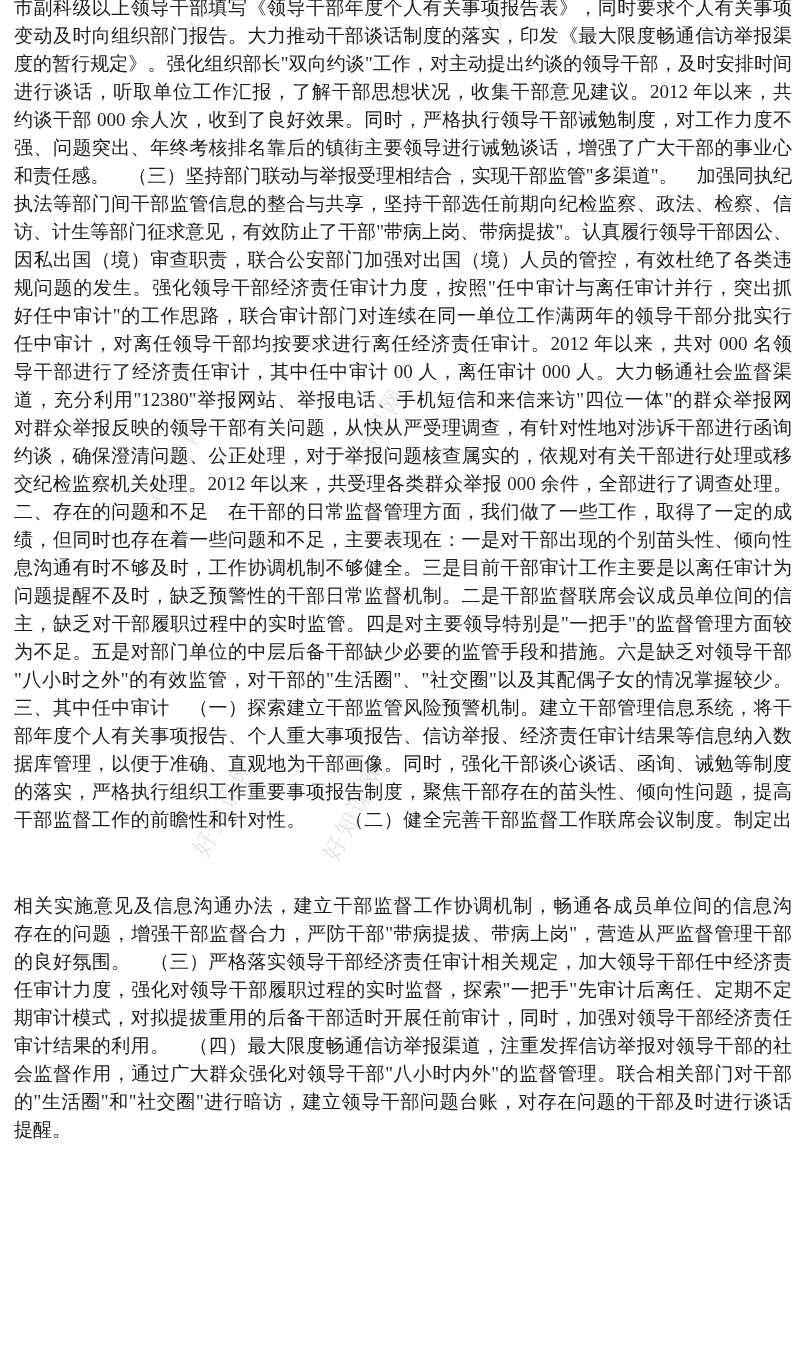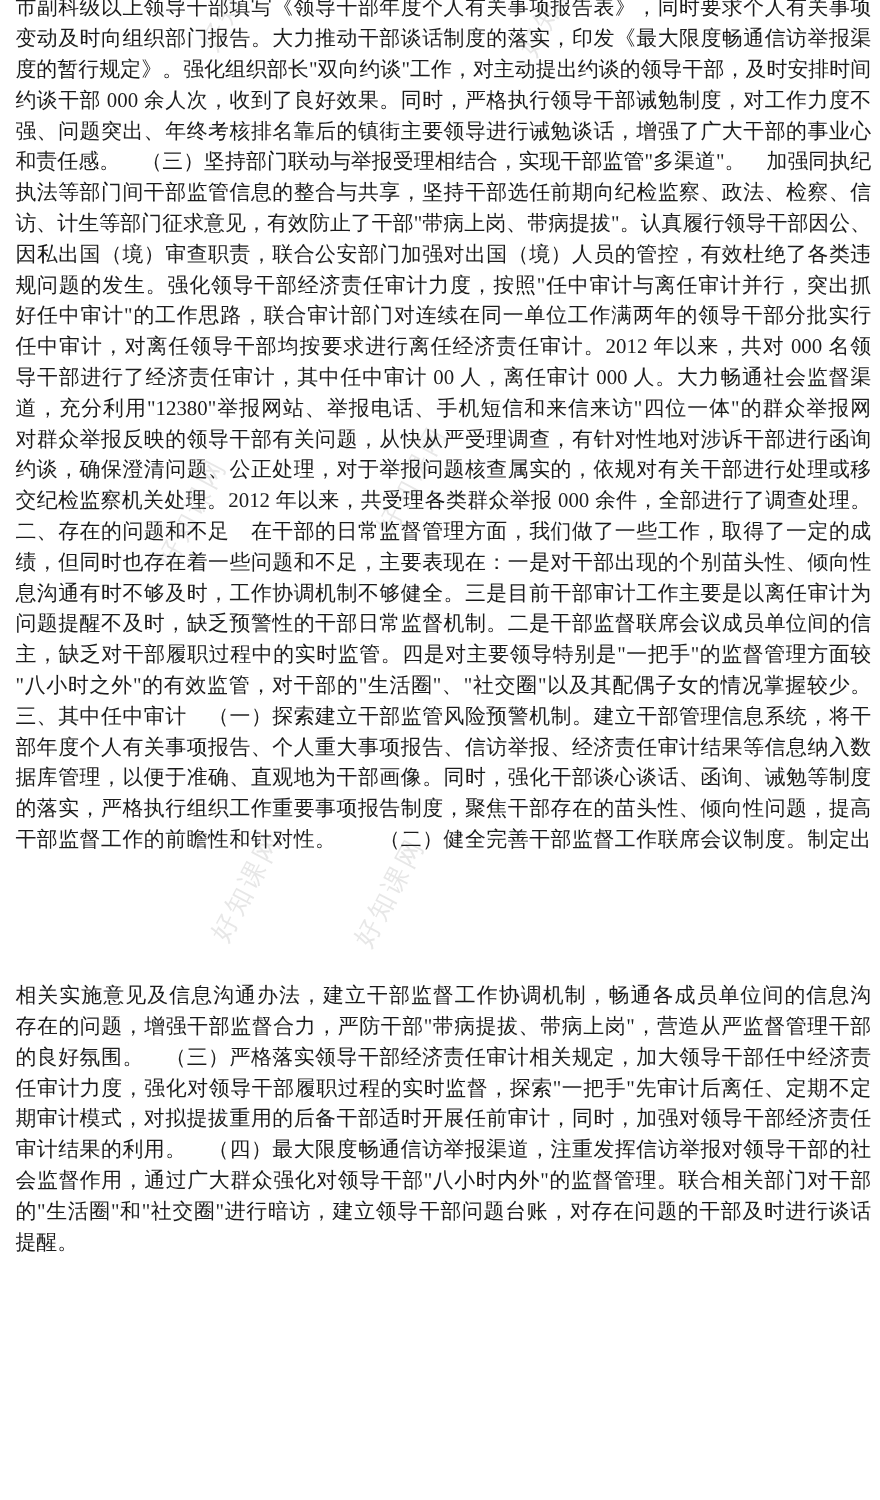--- a/index.html
+++ b/index.html
@@ -63,39 +63,41 @@
       <span class="wm" style="left: 120px; top: 450px; color: rgba(105, 105, 105, 0.16);">好知课网</span>
       <span class="wm" style="left: 320px; top: 420px; color: rgba(105, 105, 105, 0.16);">好知课网</span>
       <span class="wm" style="left: 170px; top: 790px; color: rgba(105, 105, 105, 0.16);">好知课网</span>
       <span class="wm" style="left: 300px; top: 795px; color: rgba(105, 105, 105, 0.16);">好知课网</span>
     </div>
   <div class="text-layer" id="text-layer">
       <div class="text-block" style="top: -6px;">
         <div class="line">市副科级以上领导干部填写《领导干部年度个人有关事项报告表》，同时要求个人有关事项</div>
         <div class="line">变动及时向组织部门报告。大力推动干部谈话制度的落实，印发《最大限度畅通信访举报渠道</div>
         <div class="line">度的暂行规定》。强化组织部长"双向约谈"工作，对主动提出约谈的领导干部，及时安排时间</div>
+        <div class="line">进行谈话，听取单位工作汇报，了解干部思想状况，收集干部意见建议。2012 年以来，共</div>
         <div class="line">约谈干部 000 余人次，收到了良好效果。同时，严格执行领导干部诫勉制度，对工作力度不</div>
         <div class="line">强、问题突出、年终考核排名靠后的镇街主要领导进行诫勉谈话，增强了广大干部的事业心</div>
         <div class="line">和责任感。　（三）坚持部门联动与举报受理相结合，实现干部监管"多渠道"。　加强同执纪</div>
         <div class="line">执法等部门间干部监管信息的整合与共享，坚持干部选任前期向纪检监察、政法、检察、信</div>
         <div class="line">访、计生等部门征求意见，有效防止了干部"带病上岗、带病提拔"。认真履行领导干部因公、</div>
         <div class="line">因私出国（境）审查职责，联合公安部门加强对出国（境）人员的管控，有效杜绝了各类违</div>
         <div class="line">规问题的发生。强化领导干部经济责任审计力度，按照"任中审计与离任审计并行，突出抓</div>
         <div class="line">好任中审计"的工作思路，联合审计部门对连续在同一单位工作满两年的领导干部分批实行</div>
         <div class="line">任中审计，对离任领导干部均按要求进行离任经济责任审计。2012 年以来，共对 000 名领</div>
         <div class="line">导干部进行了经济责任审计，其中任中审计 00 人，离任审计 000 人。大力畅通社会监督渠</div>
         <div class="line">道，充分利用"12380"举报网站、举报电话、手机短信和来信来访"四位一体"的群众举报网络。</div>
         <div class="line">对群众举报反映的领导干部有关问题，从快从严受理调查，有针对性地对涉诉干部进行函询</div>
         <div class="line">约谈，确保澄清问题、公正处理，对于举报问题核查属实的，依规对有关干部进行处理或移</div>
         <div class="line">交纪检监察机关处理。2012 年以来，共受理各类群众举报 000 余件，全部进行了调查处理。</div>
         <div class="line">二、存在的问题和不足　在干部的日常监督管理方面，我们做了一些工作，取得了一定的成</div>
         <div class="line">绩，但同时也存在着一些问题和不足，主要表现在：一是对干部出现的个别苗头性、倾向性</div>
         <div class="line">息沟通有时不够及时，工作协调机制不够健全。三是目前干部审计工作主要是以离任审计为</div>
         <div class="line">问题提醒不及时，缺乏预警性的干部日常监督机制。二是干部监督联席会议成员单位间的信</div>
         <div class="line">主，缺乏对干部履职过程中的实时监管。四是对主要领导特别是"一把手"的监督管理方面较</div>
+        <div class="line">为不足。五是对部门单位的中层后备干部缺少必要的监管手段和措施。六是缺乏对领导干部</div>
         <div class="line">"八小时之外"的有效监管，对干部的"生活圈"、"社交圈"以及其配偶子女的情况掌握较少。</div>
         <div class="line">三、其中任中审计　（一）探索建立干部监管风险预警机制。建立干部管理信息系统，将干</div>
         <div class="line">部年度个人有关事项报告、个人重大事项报告、信访举报、经济责任审计结果等信息纳入数</div>
         <div class="line">据库管理，以便于准确、直观地为干部画像。同时，强化干部谈心谈话、函询、诫勉等制度</div>
         <div class="line">的落实，严格执行组织工作重要事项报告制度，聚焦干部存在的苗头性、倾向性问题，提高</div>
         <div class="line">干部监督工作的前瞻性和针对性。　　（二）健全完善干部监督工作联席会议制度。制定出台</div>
       </div>
       <div class="text-block" style="top: 892px;">
         <div class="line">相关实施意见及信息沟通办法，建立干部监督工作协调机制，畅通各成员单位间的信息沟通，</div>
         <div class="line">存在的问题，增强干部监督合力，严防干部"带病提拔、带病上岗"，营造从严监督管理干部</div>

